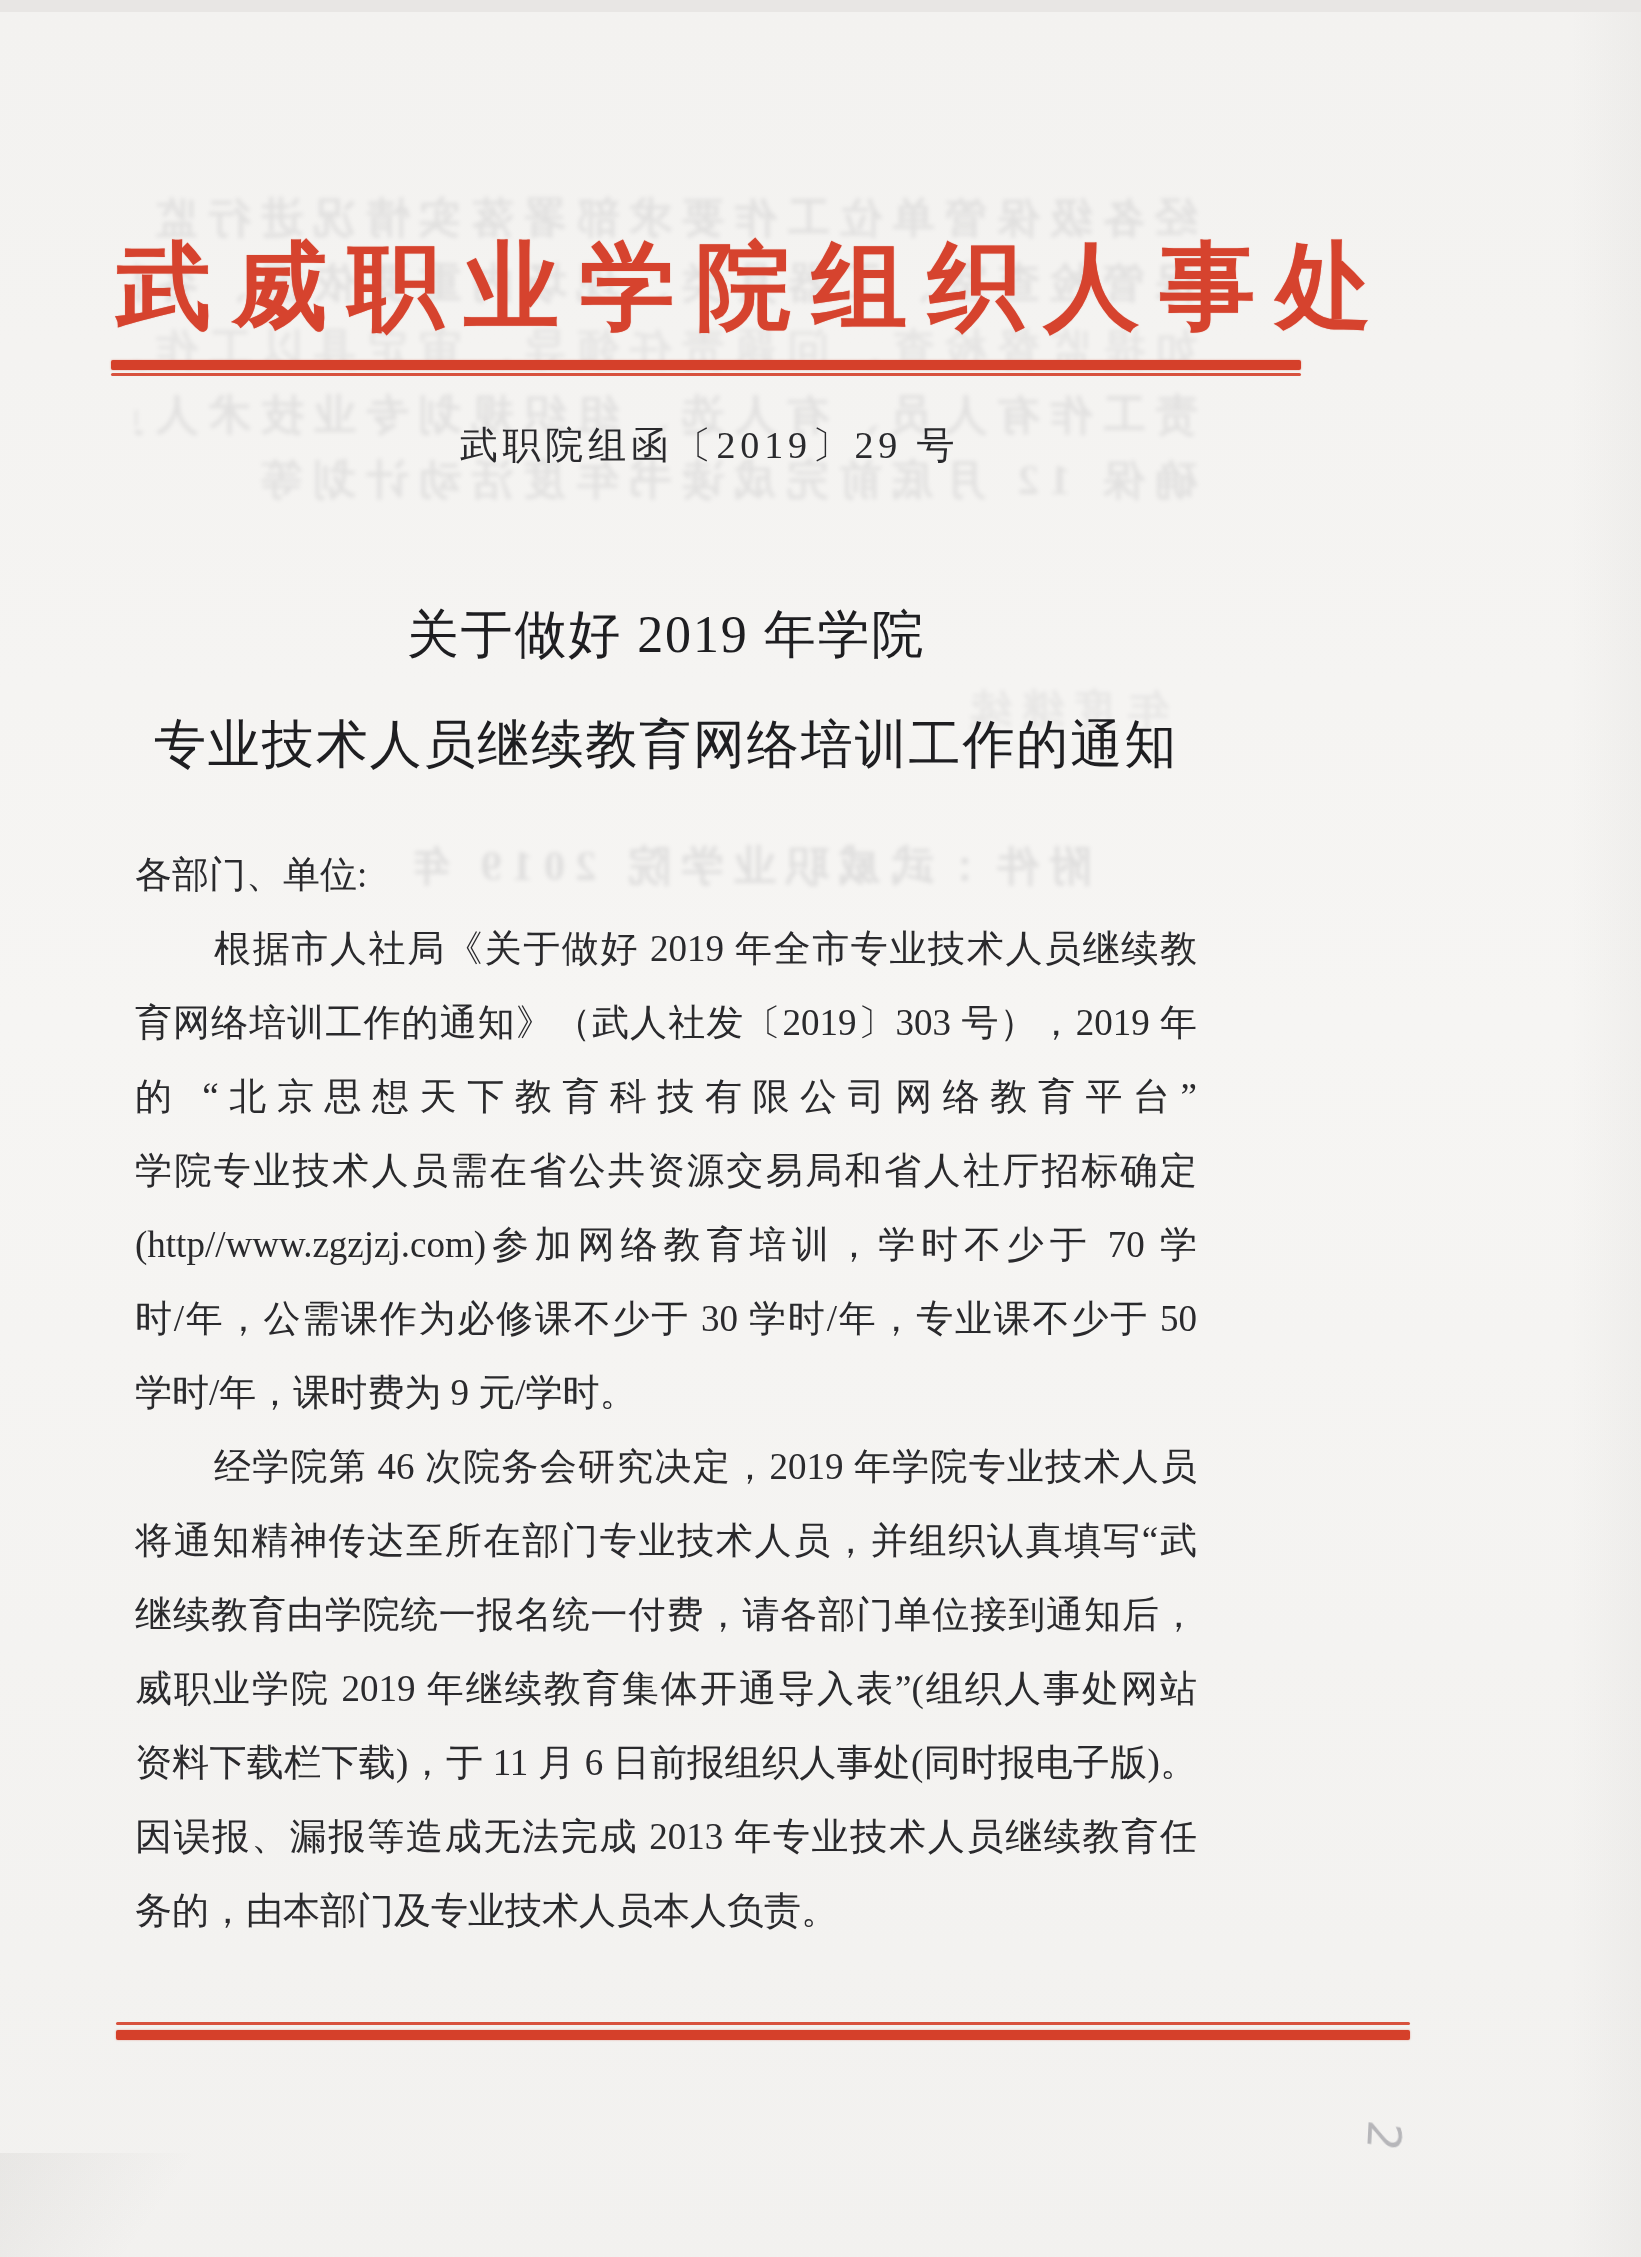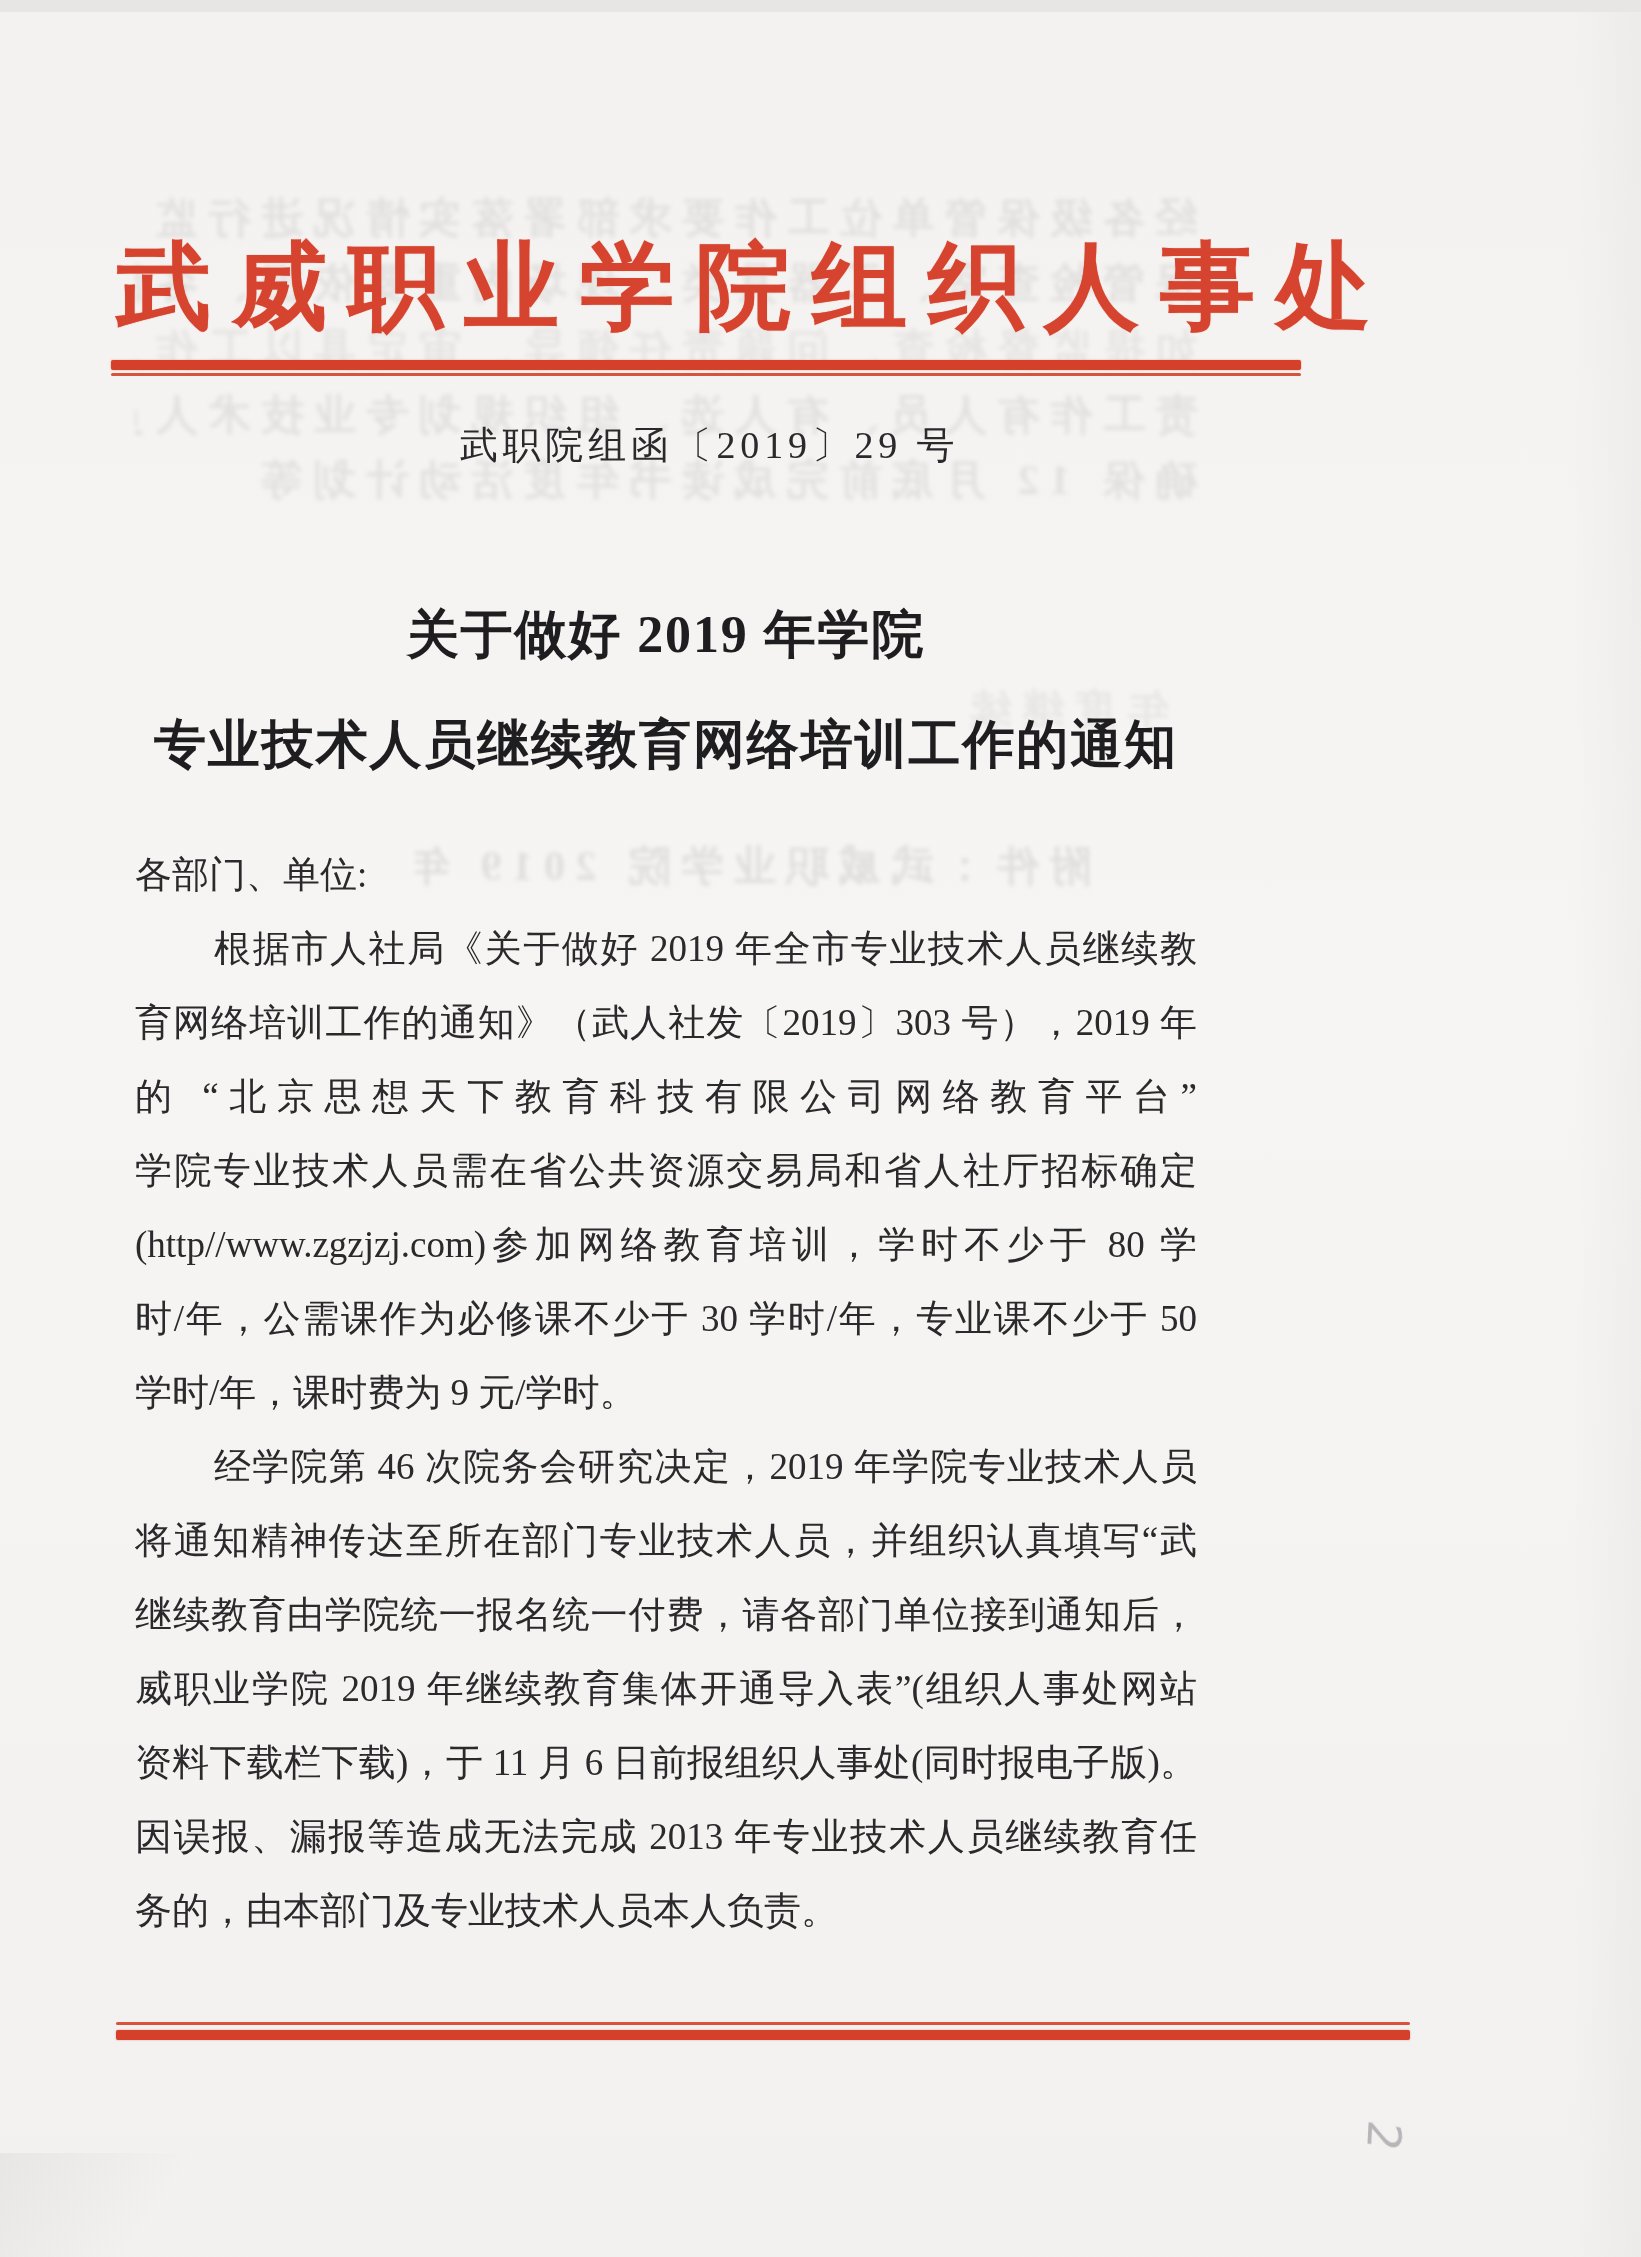--- a/index.html
+++ b/index.html
@@ -44,21 +44,21 @@
 
   .doc-number{
     position:absolute;top:409px;left:135px;width:1149px;
     text-align:center;white-space:nowrap;
     font-size:38px;line-height:48px;letter-spacing:4.8px;
     color:var(--body-ink,#2a2a2d);
   }
 
   .doc-title{
     position:absolute;top:568px;left:135px;width:1062px;
-    text-align:center;font-weight:bold;
+    text-align:center;font-weight:normal;
     font-size:52px;line-height:110px;letter-spacing:1.9px;
     color:var(--title-ink,#1e1e21);
     white-space:nowrap;
   }
 
   .body-text{
     position:absolute;top:826px;left:135px;width:1062px;
     font-size:37px;color:var(--body-ink,#2a2a2d);
   }
   .body-text .line{
@@ -115,21 +115,21 @@
     <div>关于做好 2019 年学院</div>
     <div>专业技术人员继续教育网络培训工作的通知</div>
   </div>
 
   <div class="body-text" id="body-lines">
       <div class="line">各部门、单位:</div>
       <div class="line just ind">根据市人社局《关于做好 2019 年全市专业技术人员继续教</div>
       <div class="line just">育网络培训工作的通知》（武人社发〔2019〕303 号），2019 年</div>
       <div class="line just">的 “北京思想天下教育科技有限公司网络教育平台”</div>
       <div class="line just">学院专业技术人员需在省公共资源交易局和省人社厅招标确定</div>
-      <div class="line just">(http//www.zgzjzj.com)参加网络教育培训，学时不少于 80 学</div>
+      <div class="line just">(http//www.zgzjzj.com)参加网络教育培训，学时不少于 70 学</div>
       <div class="line just">时/年，公需课作为必修课不少于 30 学时/年，专业课不少于 50</div>
       <div class="line">学时/年，课时费为 9 元/学时。</div>
       <div class="line just ind">经学院第 46 次院务会研究决定，2019 年学院专业技术人员</div>
       <div class="line just">将通知精神传达至所在部门专业技术人员，并组织认真填写“武</div>
       <div class="line just">继续教育由学院统一报名统一付费，请各部门单位接到通知后，</div>
       <div class="line just">威职业学院 2019 年继续教育集体开通导入表”(组织人事处网站</div>
       <div class="line just">资料下载栏下载)，于 11 月 6 日前报组织人事处(同时报电子版)。</div>
       <div class="line just">因误报、漏报等造成无法完成 2013 年专业技术人员继续教育任</div>
       <div class="line">务的，由本部门及专业技术人员本人负责。</div>
     </div>

